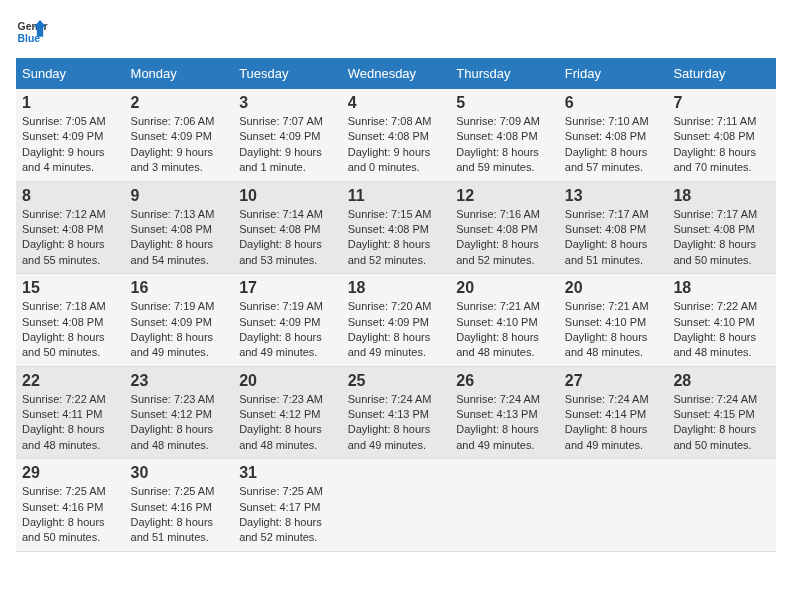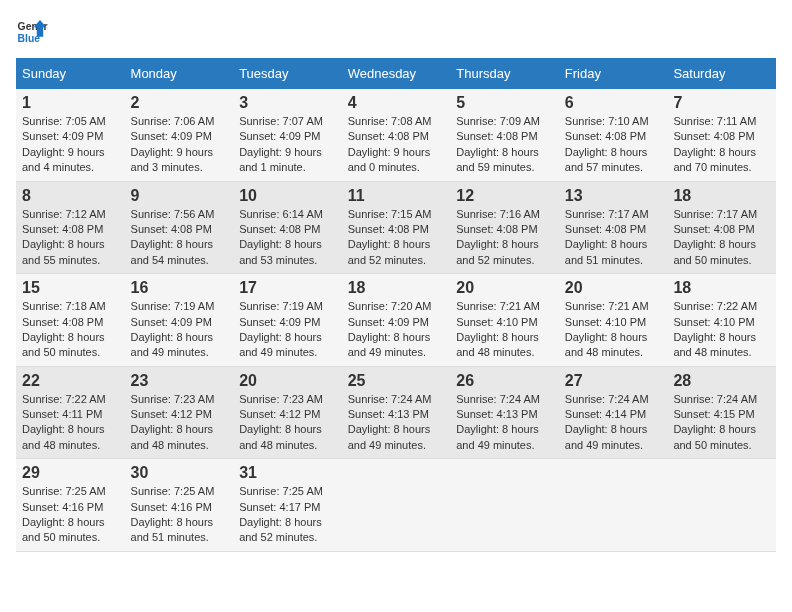--- a/index.html
+++ b/index.html
@@ -156,27 +156,27 @@
       </tr>
       <tr>
         <td>
         <span class="day-number">8</span>
         <span class="cell-line">Sunrise: 7:12 AM</span>
         <span class="cell-line">Sunset: 4:08 PM</span>
         <span class="cell-line">Daylight: 8 hours and 55 minutes.</span>
       </td>
         <td>
         <span class="day-number">9</span>
-        <span class="cell-line">Sunrise: 7:56 AM</span>
+        <span class="cell-line">Sunrise: 7:13 AM</span>
         <span class="cell-line">Sunset: 4:08 PM</span>
         <span class="cell-line">Daylight: 8 hours and 54 minutes.</span>
       </td>
         <td>
         <span class="day-number">10</span>
-        <span class="cell-line">Sunrise: 6:14 AM</span>
+        <span class="cell-line">Sunrise: 7:14 AM</span>
         <span class="cell-line">Sunset: 4:08 PM</span>
         <span class="cell-line">Daylight: 8 hours and 53 minutes.</span>
       </td>
         <td>
         <span class="day-number">11</span>
         <span class="cell-line">Sunrise: 7:15 AM</span>
         <span class="cell-line">Sunset: 4:08 PM</span>
         <span class="cell-line">Daylight: 8 hours and 52 minutes.</span>
       </td>
         <td>

